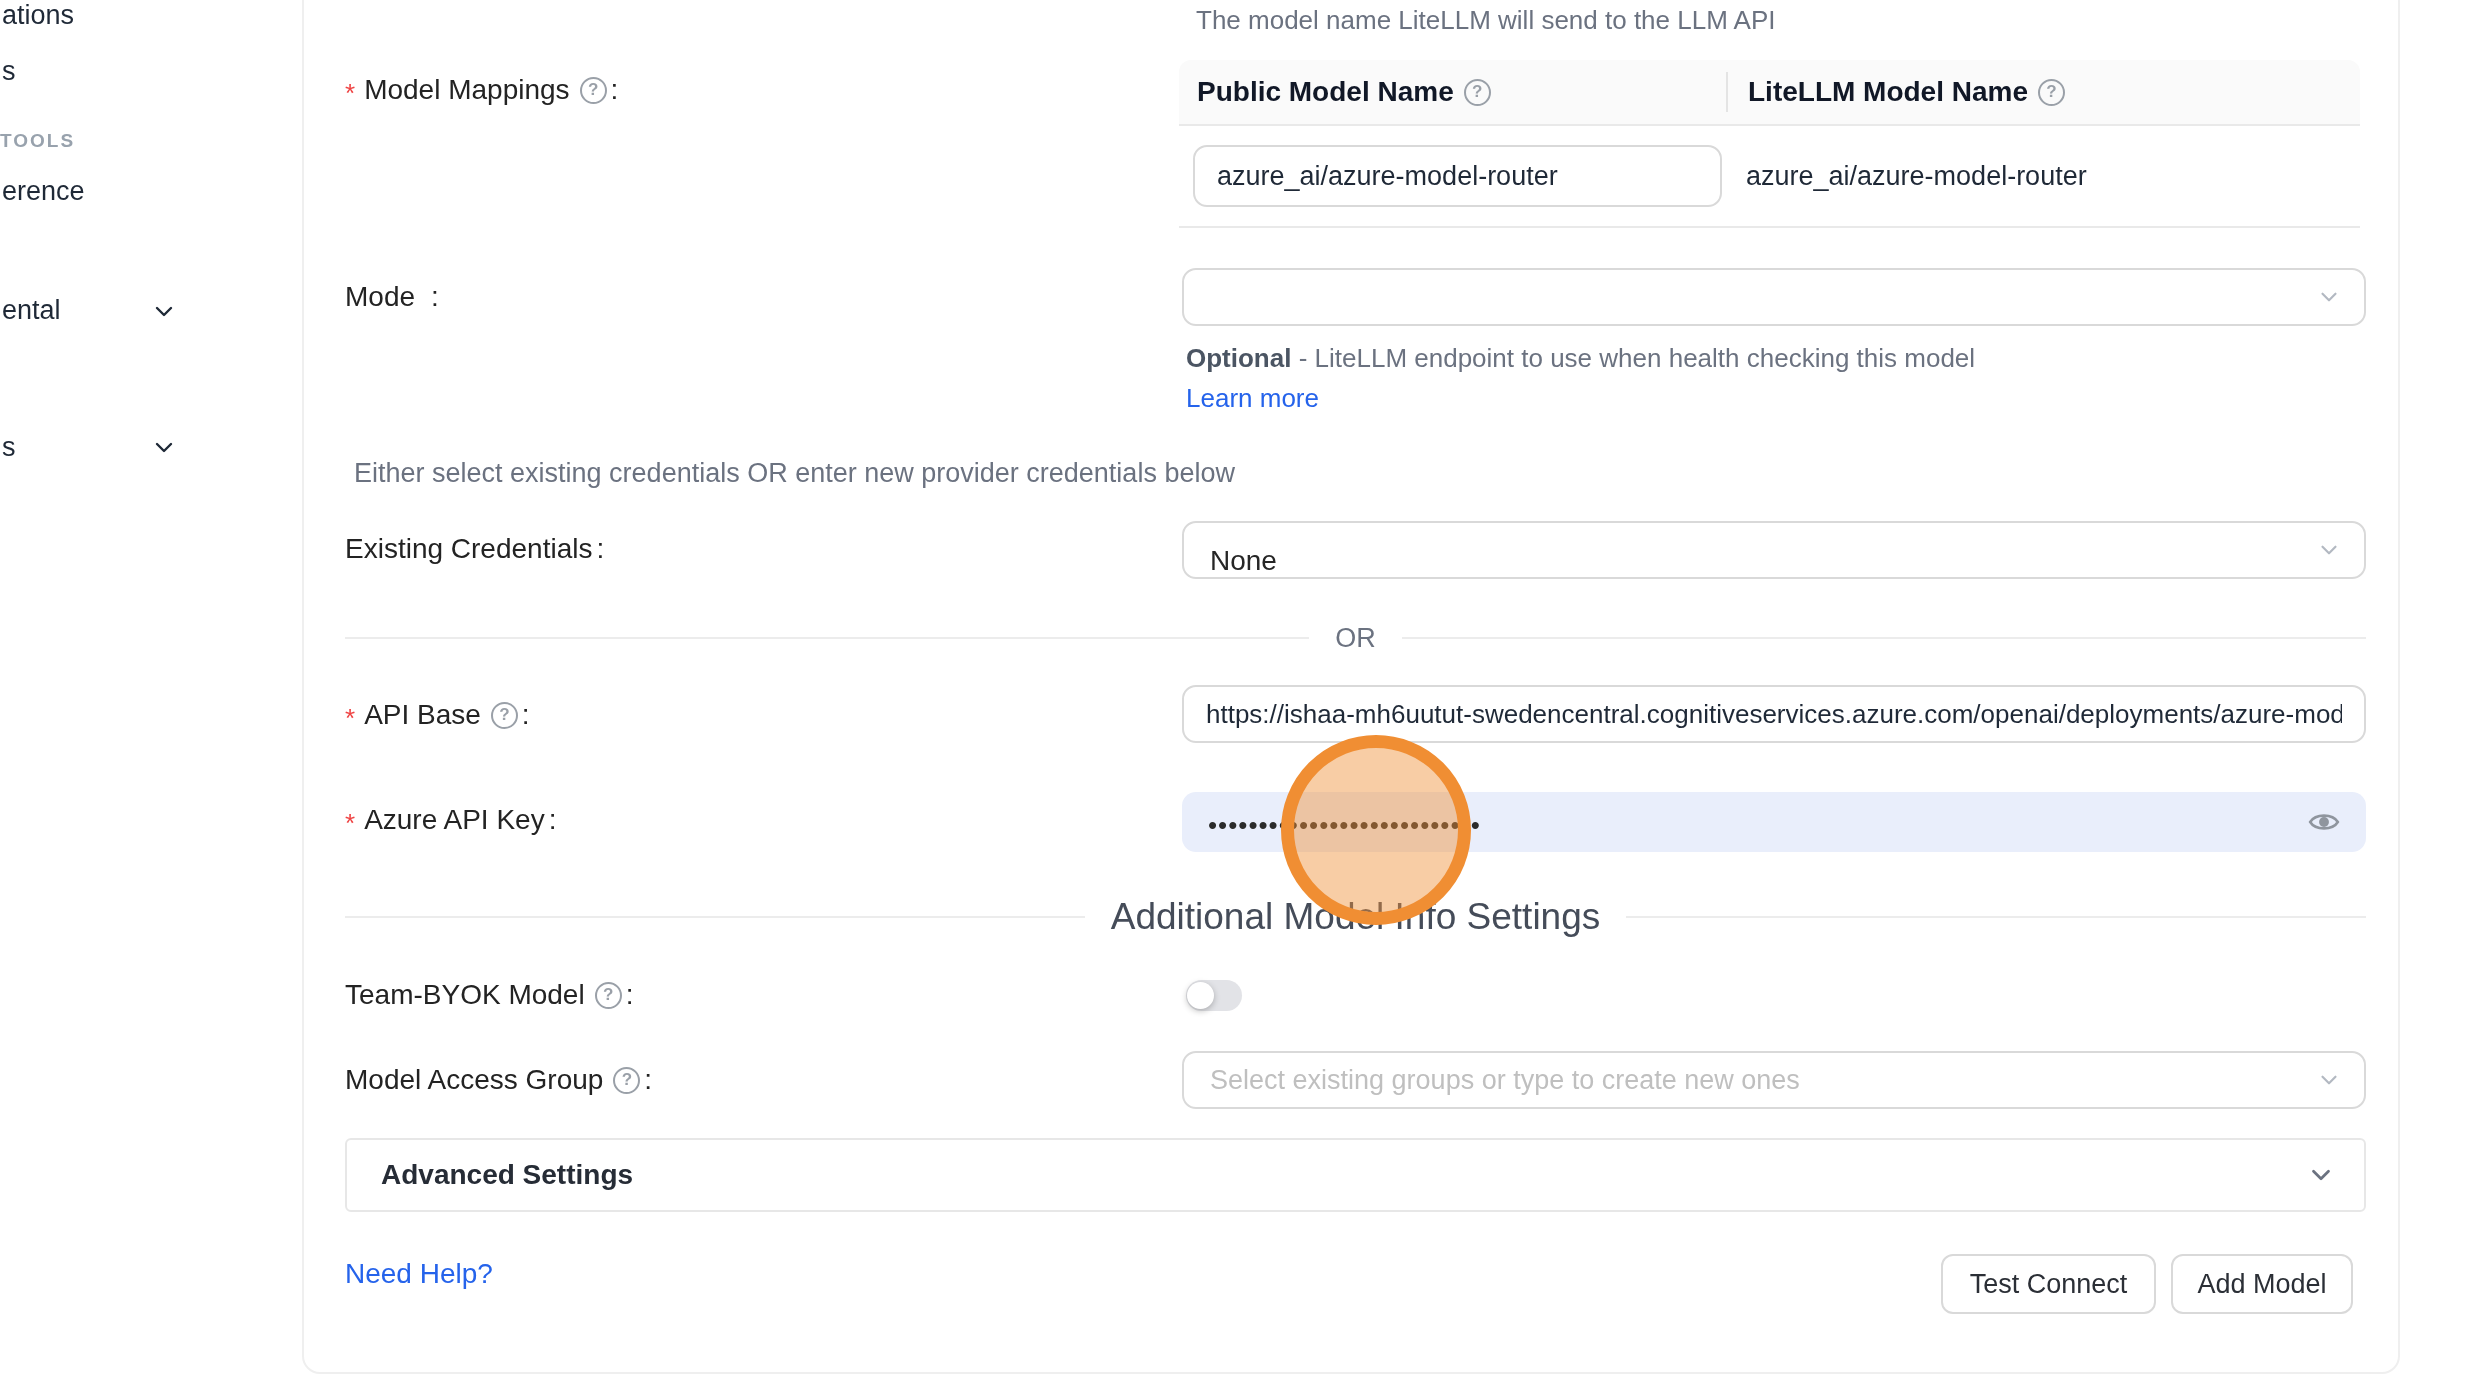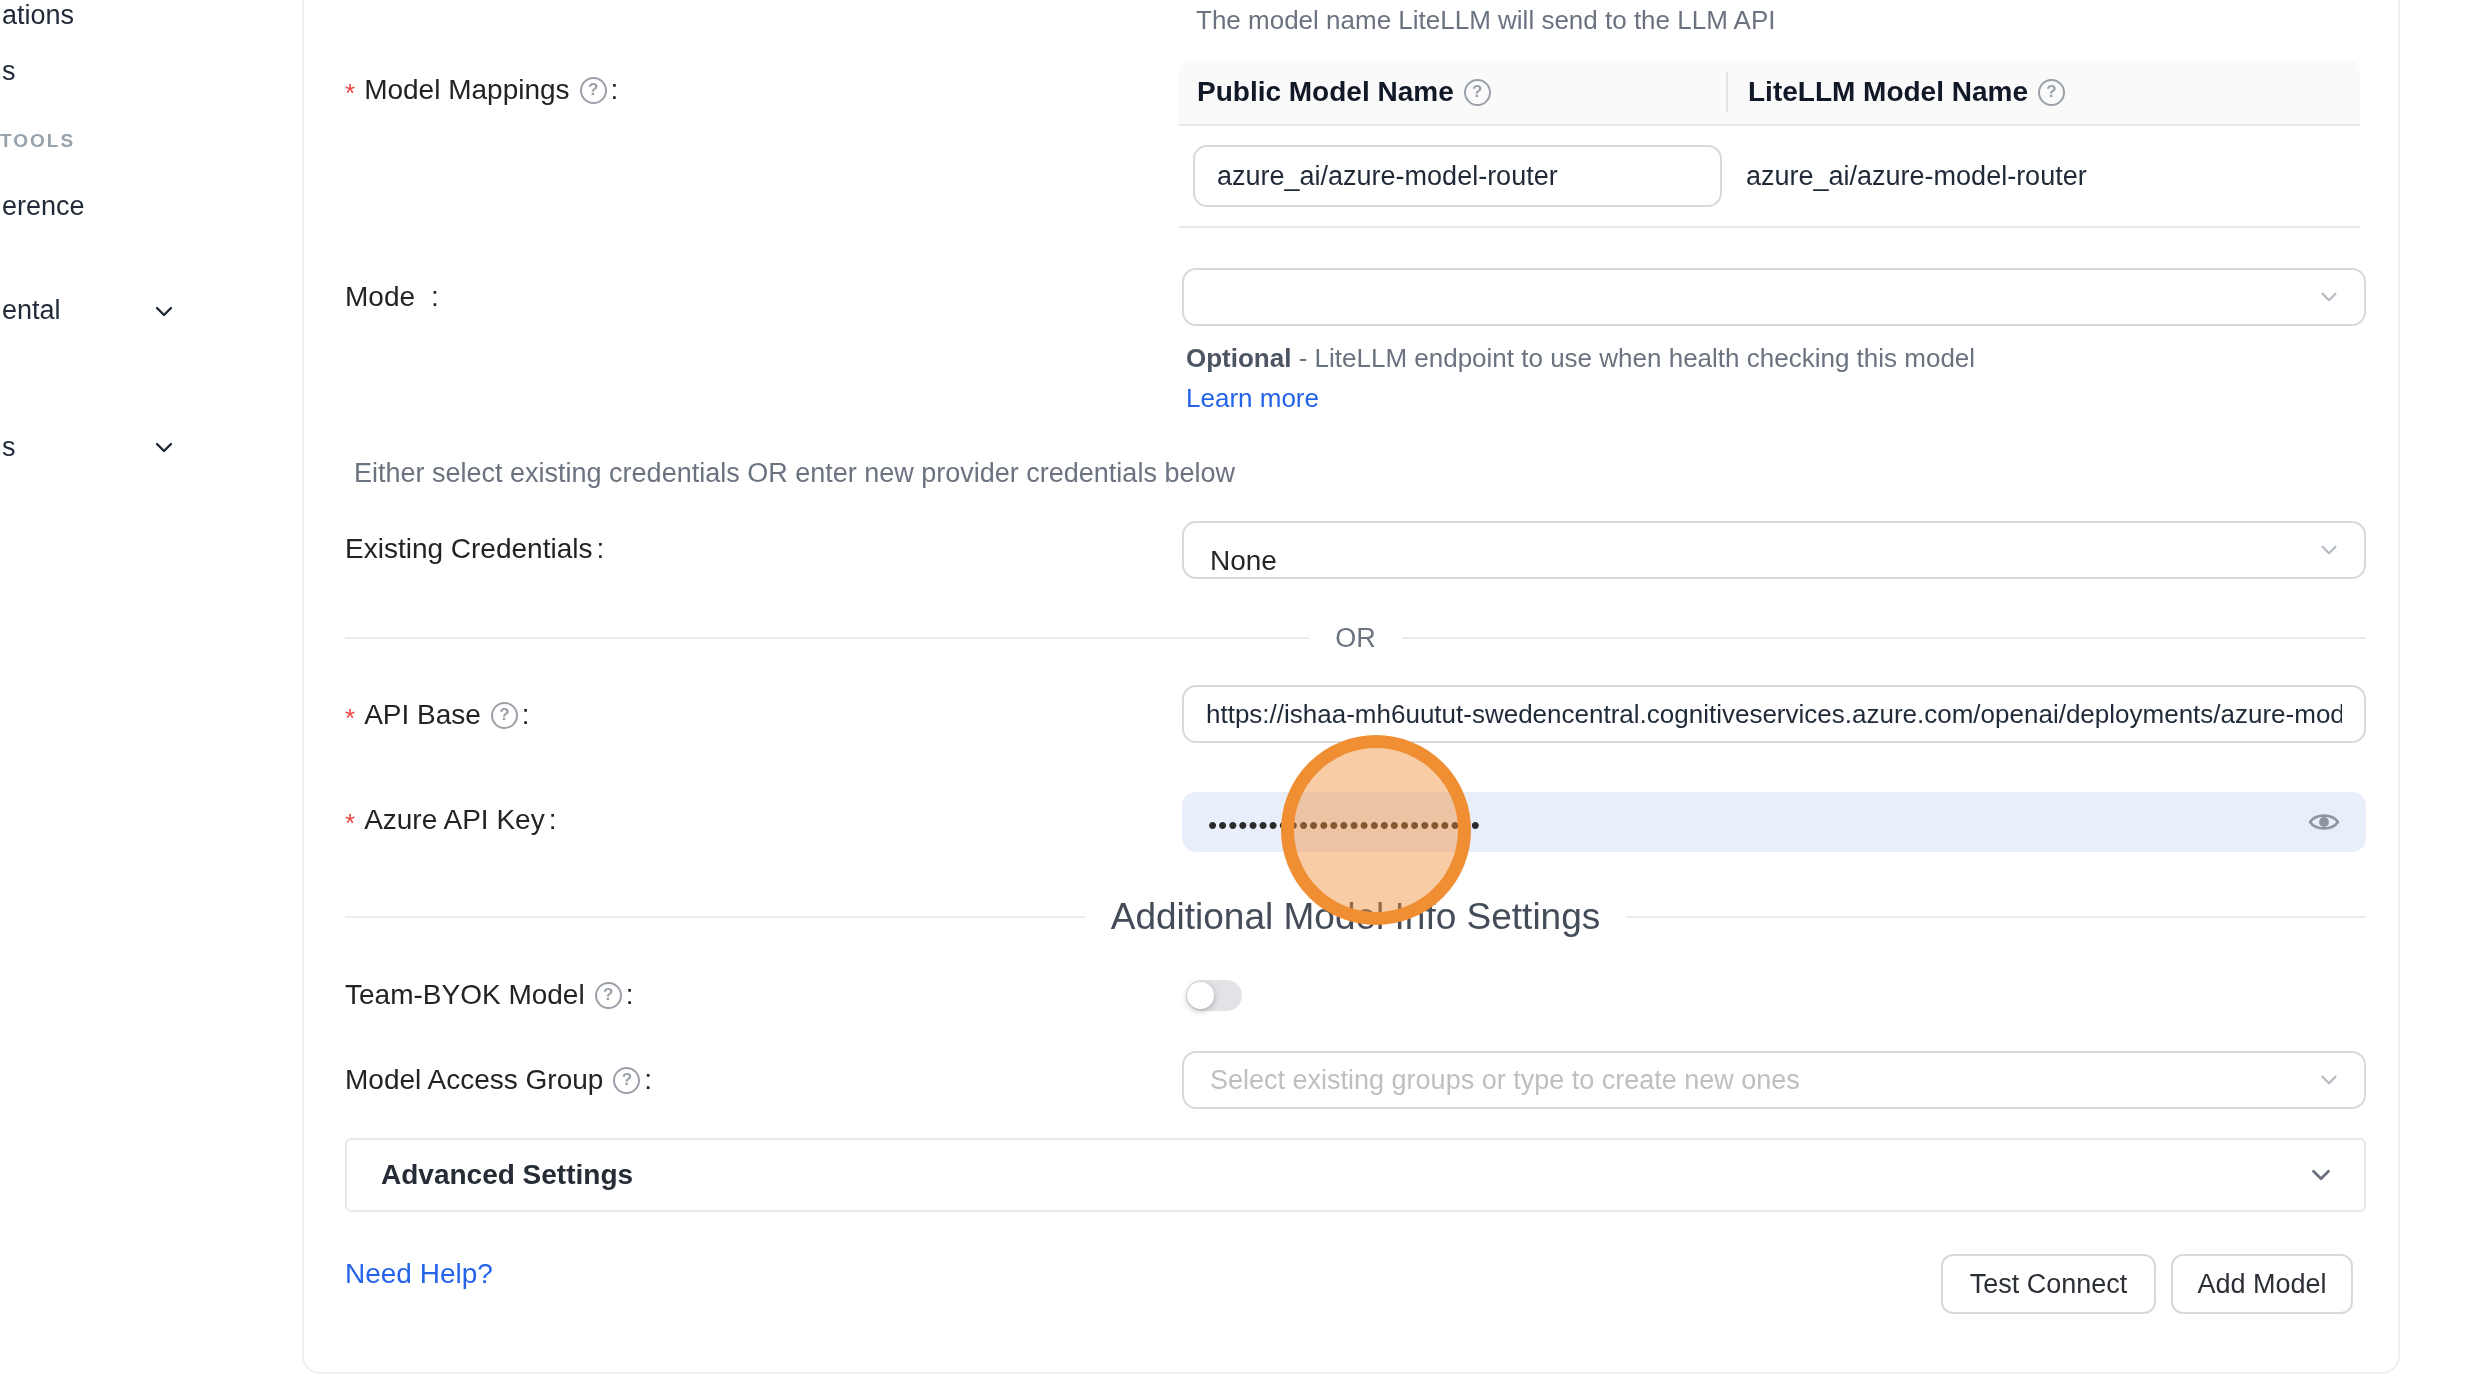--- a/index.html
+++ b/index.html
@@ -184,21 +184,21 @@
   <aside class="sidebar">
     <div class="side-item" style="top:0px;">
       <span>ations</span>
     </div>
     <div class="side-item" style="top:56px;">
       <span>s</span>
     </div>
     <div class="side-section" style="top:130px;">
       <span>TOOLS</span>
     </div>
-    <div class="side-item" style="top:191px;">
+    <div class="side-item" style="top:176px;">
       <span>erence</span>
     </div>
     <div class="side-item" style="top:295px;">
       <span>ental</span>
     </div>
     <svg class="side-chevron" style="left:152px; top:299px;" viewBox="0 0 24 24" fill="none">
       <polyline points="5,9 12,16 19,9" stroke="#1f2937" stroke-width="2.4" stroke-linecap="round" stroke-linejoin="round"></polyline>
     </svg>
     <div class="side-item" style="top:432px;">
       <span>s</span>

